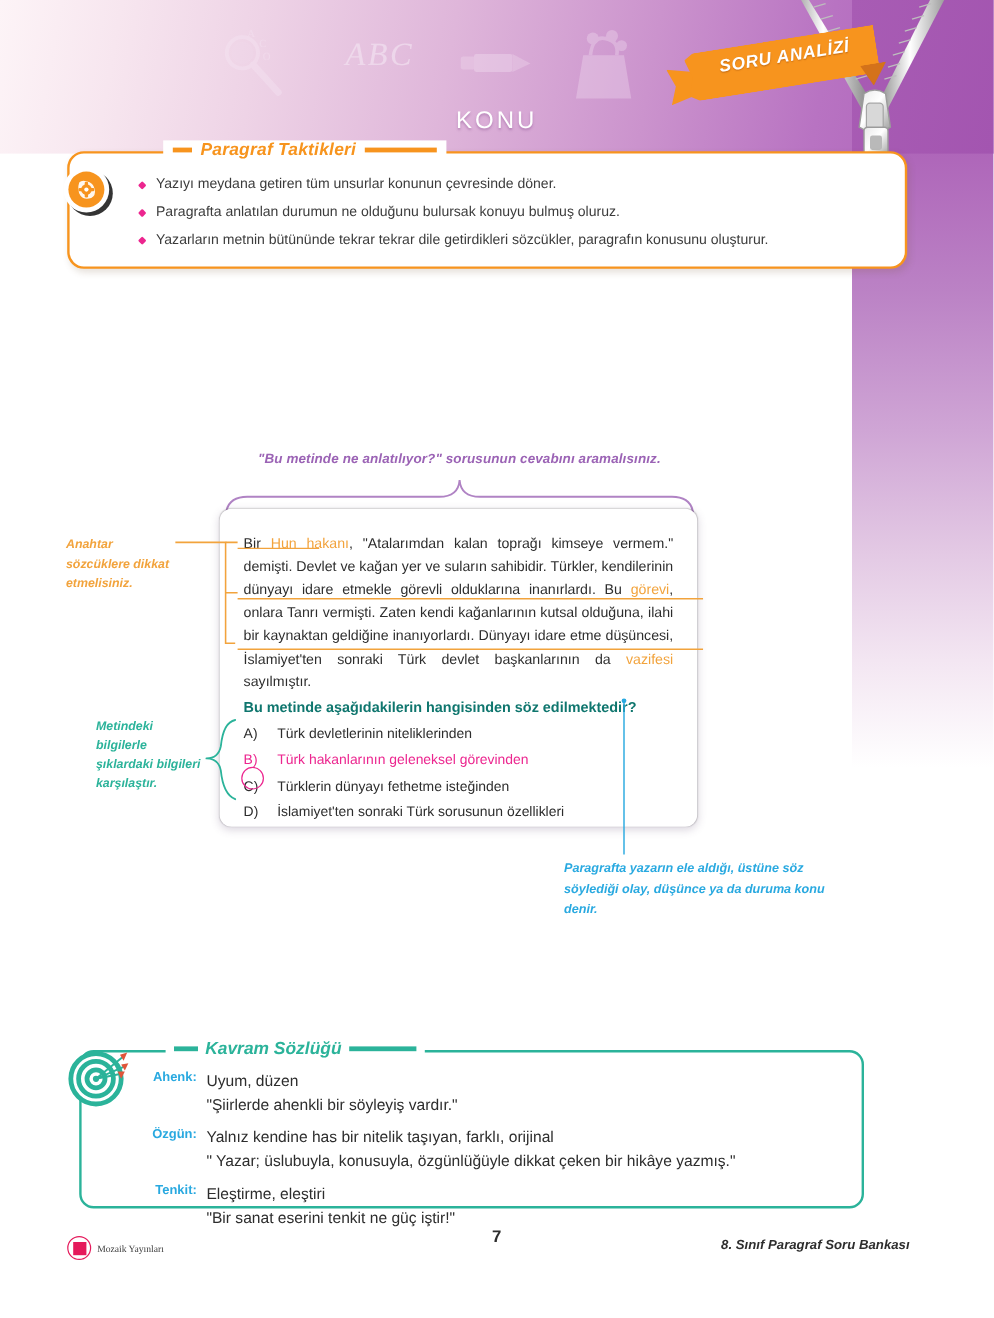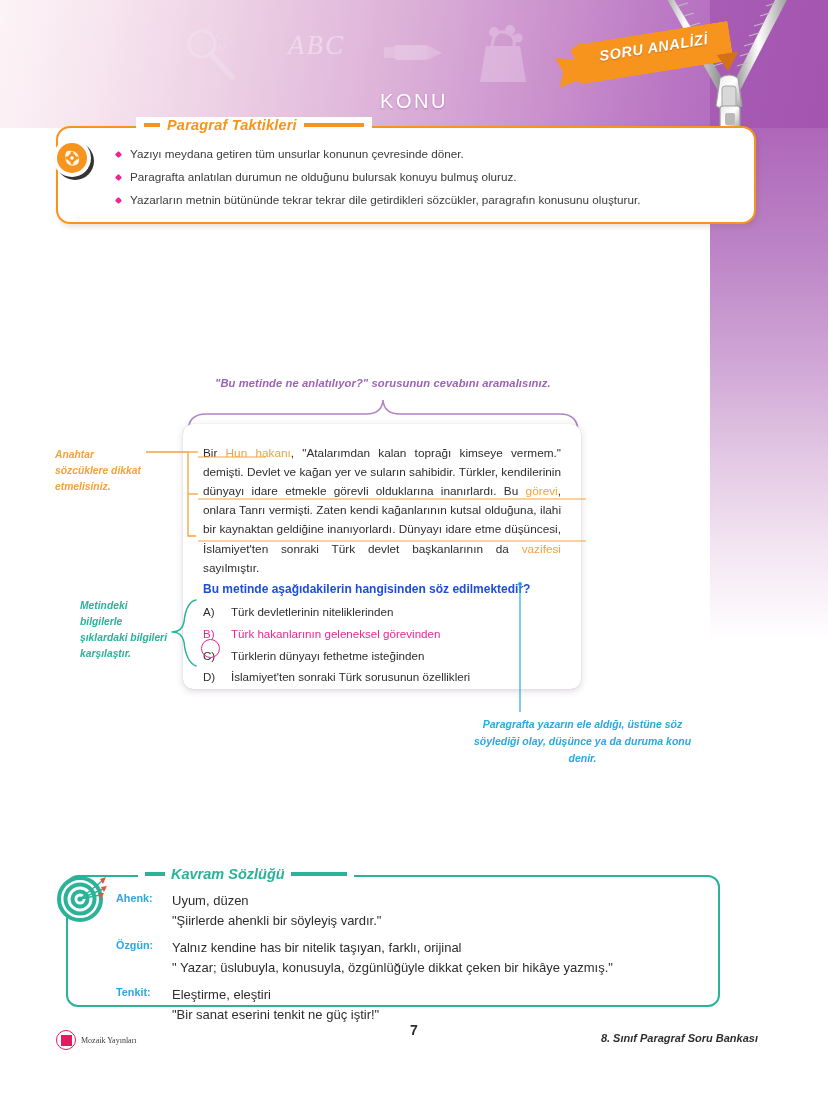--- a/index.html
+++ b/index.html
@@ -116,21 +116,21 @@
     background: #fff; border-radius: 10px;
     box-shadow: 0 2px 7px rgba(90,70,110,.22), 0 0 1px rgba(0,0,0,.2);
   }
   .para-text {
     position: absolute; left: 20px; top: 20px; width: 358px;
     font-size: 11.8px; line-height: 1.62; color: #2d2d2d; text-align: justify;
   }
   .kw { color: #f2a33c; }
   .question {
     position: absolute; left: 20px; top: 158px; width: 360px;
-    color: #1d4ed8; font-size: 12px; font-weight: bold;
+    color: #0f766e; font-size: 12px; font-weight: bold;
   }
   .options { position: absolute; left: 20px; top: 182px; width: 360px; }
   .opt-row { display: flex; gap: 8px; font-size: 11.6px; color: #2d2d2d;
     line-height: 1.1; margin-bottom: 9px; align-items: center; }
   .opt-letter { width: 20px; flex: none; }
   .opt-row.correct { color: #ec268f; }
   .opt-row.correct .opt-letter {
     position: relative; color: #ec268f;
   }
   .opt-circle {
@@ -145,41 +145,41 @@
     color: #f2a33c; line-height: 1.55;
   }
   .anno-teal {
     position: absolute; left: 80px; top: 598px; width: 92px;
     font-size: 10.3px; font-style: italic; font-weight: bold;
     color: #2bb39a; line-height: 1.55; text-align: left;
   }
   .anno-blue {
     position: absolute; left: 470px; top: 716px; width: 225px;
     font-size: 10.5px; font-style: italic; font-weight: bold;
-    color: #29a9e0; line-height: 1.62; text-align: center;
+    color: #29a9e0; line-height: 1.62;
   }
   .connector { position: absolute; pointer-events: none; }
 
   
   .gloss-box {
     position: absolute; left: 66px; top: 875px; width: 654px; height: 132px;
     border: 2.2px solid #2bb39a; border-radius: 12px; background: #fff;
   }
   .gloss-legend {
     position: absolute; left: 70px; top: -11px; background: #fff;
     padding: 0 7px; display: flex; align-items: center; gap: 6px;
   }
   .gl-rule { width: 20px; height: 3.5px; background: #2bb39a; }
   .gl-rule.r2 { width: 56px; }
   .gloss-title { color: #2bb39a; font-weight: bold; font-style: italic; font-size: 14.5px; }
   .target-badge { position: absolute; left: -12px; top: -6px; width: 52px; height: 52px; }
   .gloss-list { position: absolute; left: 48px; top: 14px; width: 620px; }
   .gloss-item { margin-bottom: 8px; display: flex; gap: 8px; }
   .gloss-term { color: #29a9e0; font-weight: bold; font-size: 10.8px;
-    width: 48px; flex: none; text-align: left; padding-top: 1px; }
+    width: 48px; flex: none; text-align: right; padding-top: 1px; }
   .gloss-defs { font-size: 13px; color: #2d2d2d; line-height: 1.5; }
 
   
   .footer-logo { position: absolute; left: 56px; top: 1030px;
     display: flex; align-items: center; gap: 5px; text-align: right; }
   .logo-mark { width: 20px; height: 20px; border: 1.6px solid #e5195b;
     border-radius: 50%; position: relative; flex: none; }
   .logo-inner { position: absolute; left: 4px; top: 4px; width: 11px; height: 11px;
     background: #e5195b; }
   .logo-text { font-family: "Liberation Serif", serif; font-size: 8px; color: #3b3b3b; }

